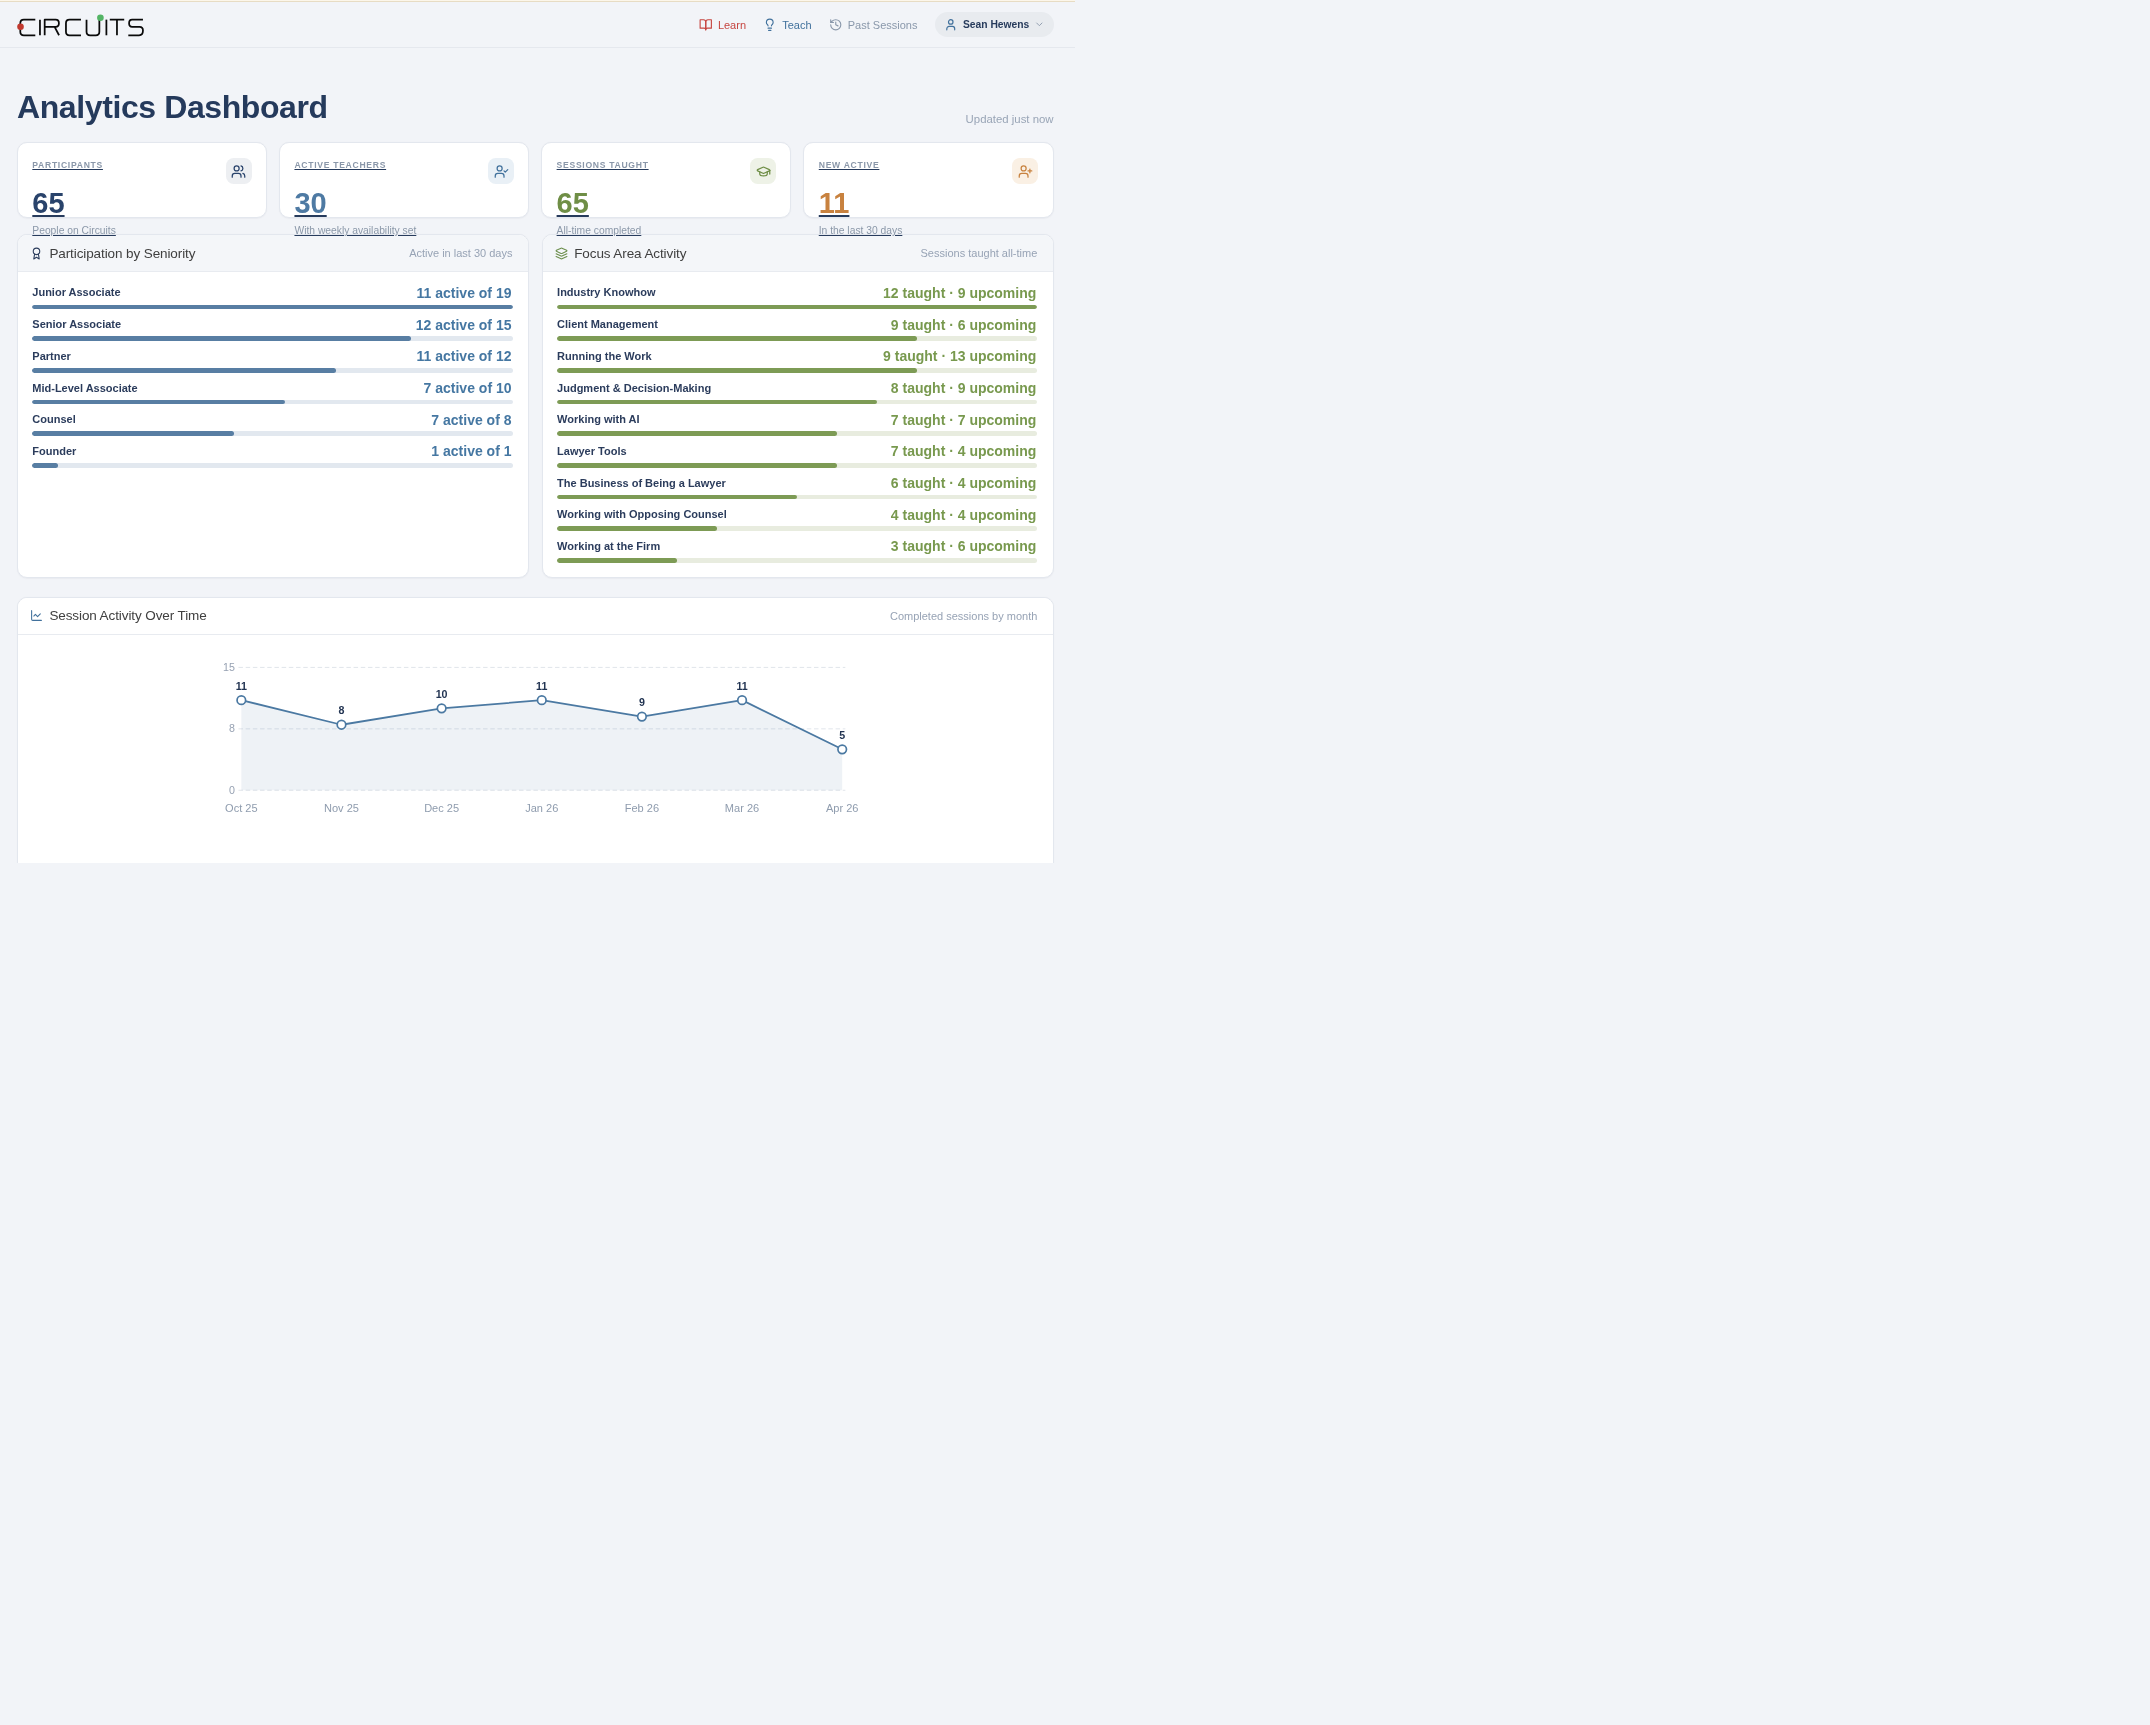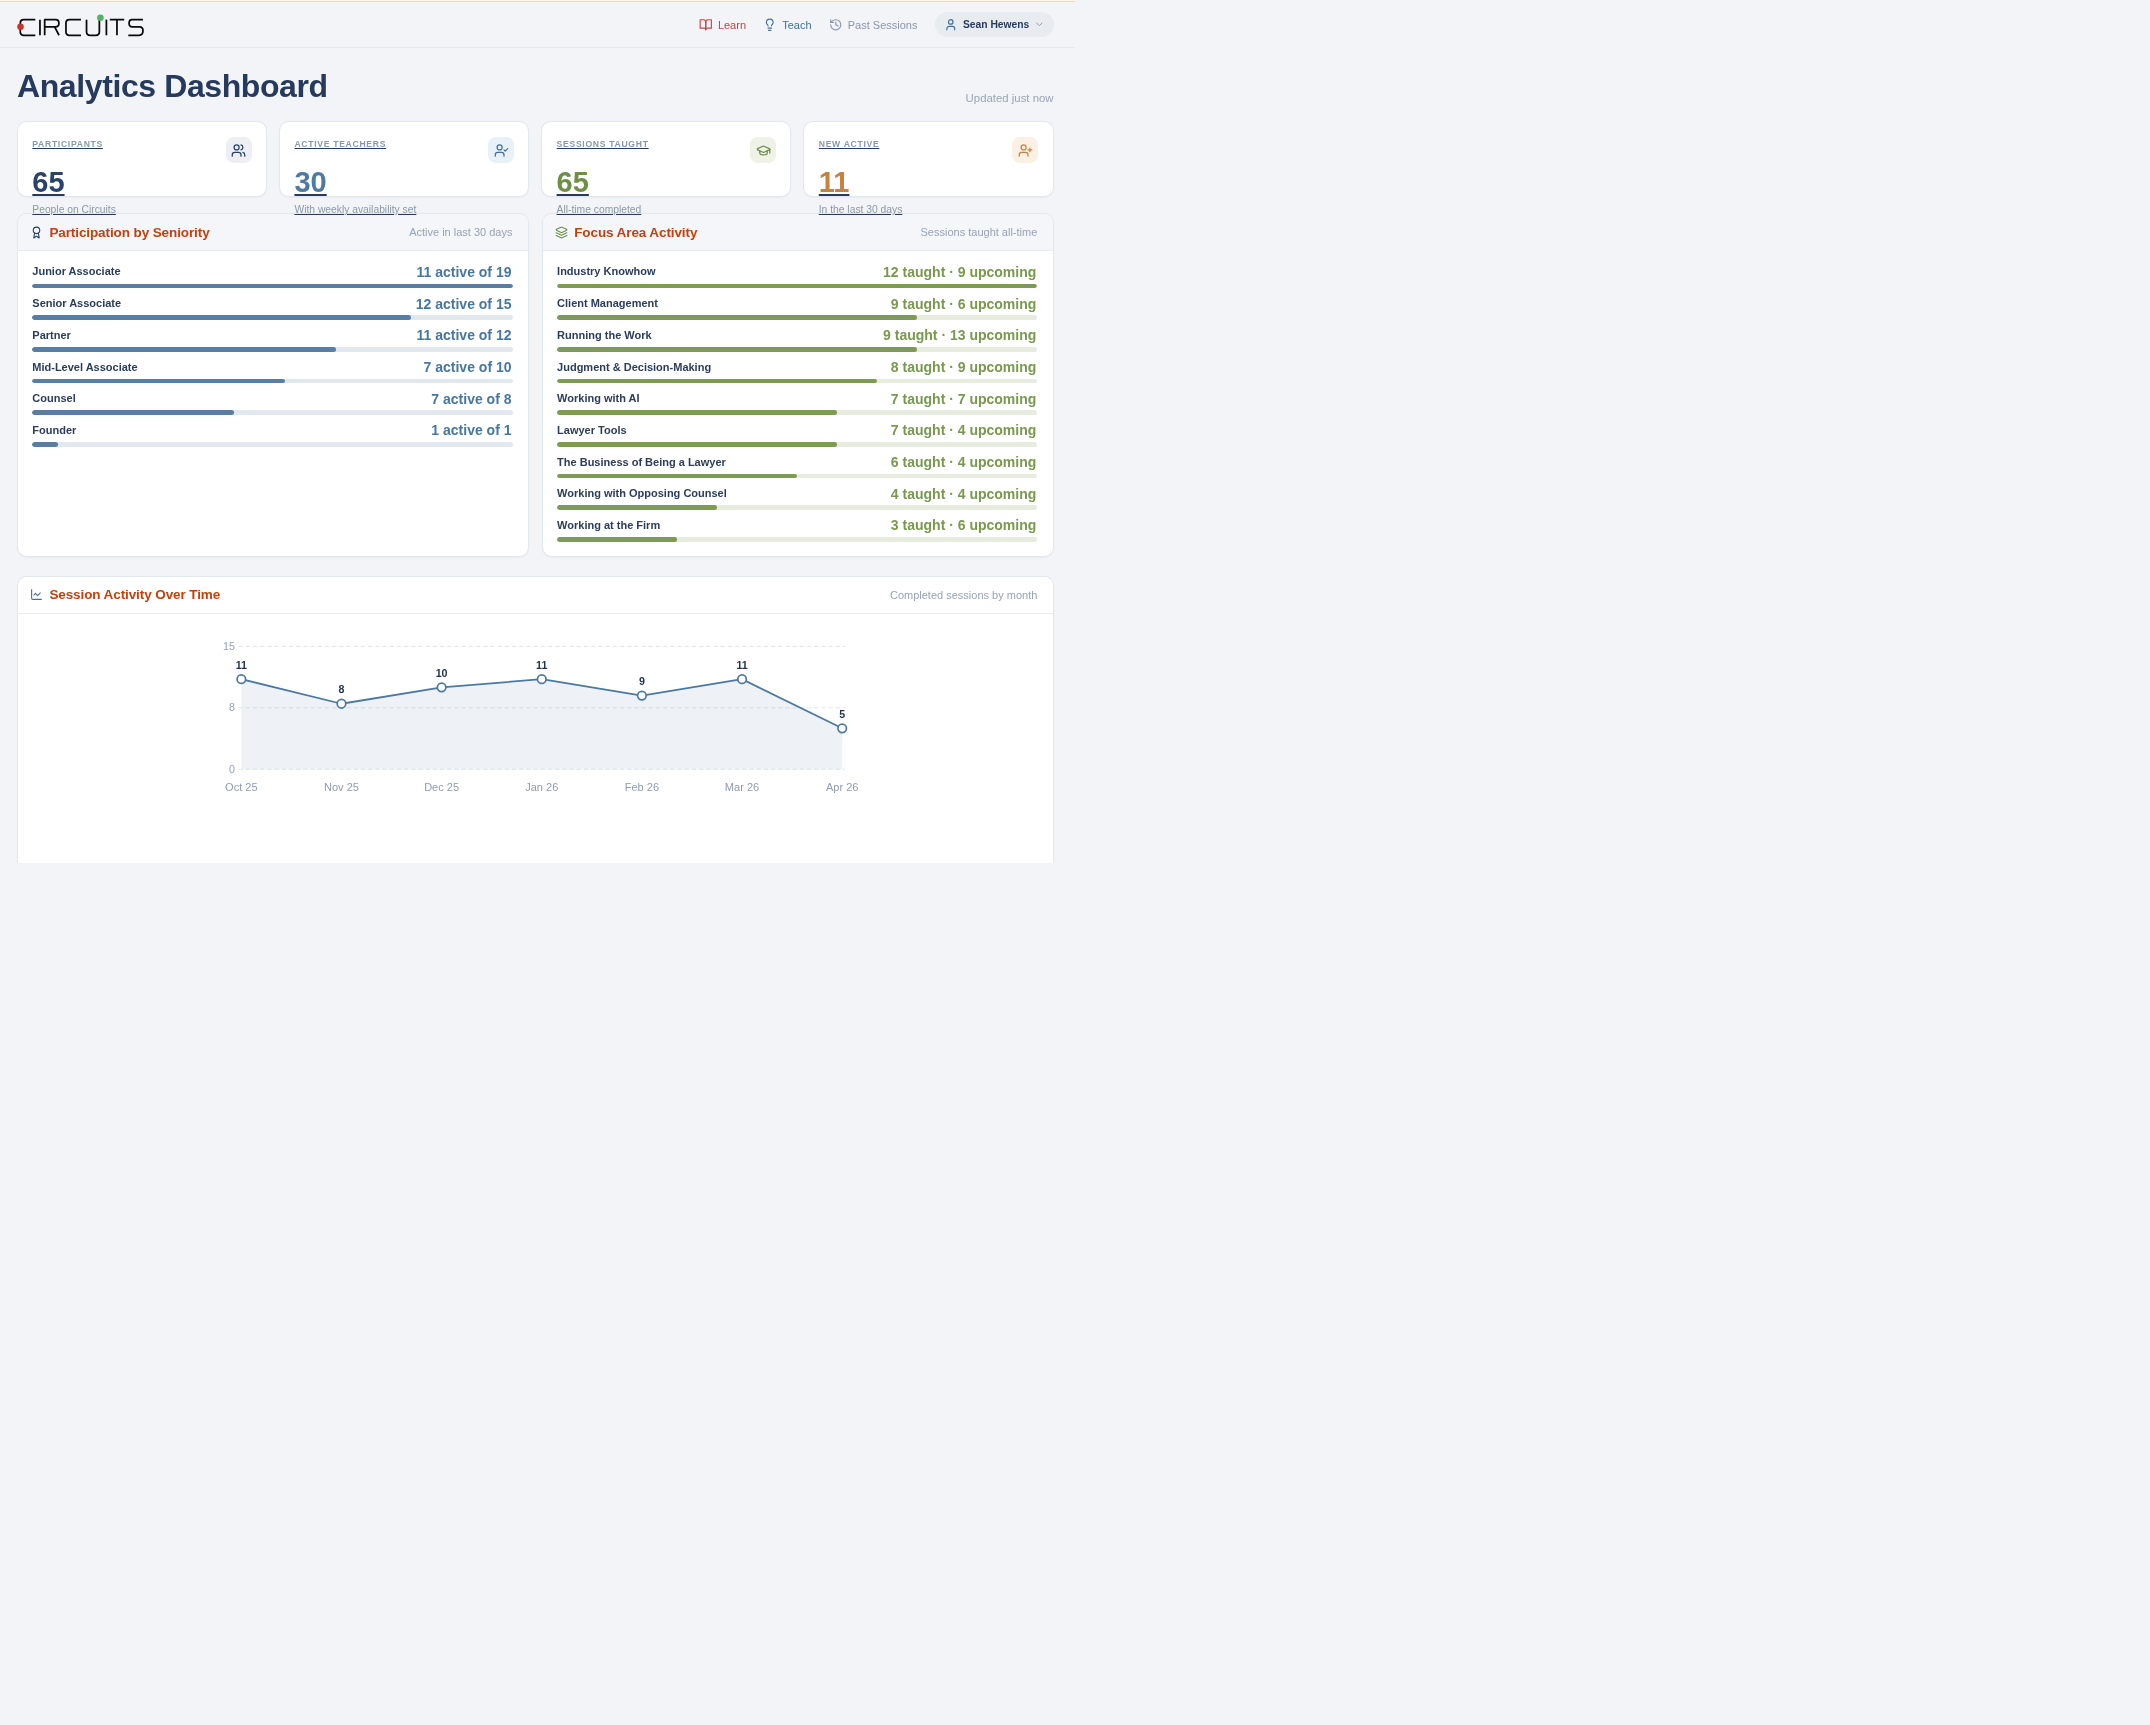--- a/index.html
+++ b/index.html
@@ -9,36 +9,36 @@
 .nav { height:46px; display:flex; align-items:center; padding:0 21.4px 0 17px; border-bottom:0.7px solid #e5e8ee; }
 .nav-right { margin-left:auto; display:flex; align-items:center; gap:17px; }
 .nav-item { display:flex; align-items:center; gap:5.7px; font-size:11px; font-weight:500; }
 .nav-item svg { display:block; }
 .ni-learn { color:#c64540; }
 .ni-teach { color:#41719c; }
 .ni-past { color:#8a98ab; }
 .pill { margin-left:0.7px; display:flex; align-items:center; gap:5px; background:#e8ebef; border-radius:712px; height:25px; padding:0 8.6px 0 9.3px; }
 .pill .name { font-size:10.3px; font-weight:700; color:#273b5c; }
 main { padding:0 21.4px 0 17px; }
-.titlerow { display:flex; align-items:flex-end; justify-content:space-between; margin-top:15px; height:36px; }
+.titlerow { display:flex; align-items:flex-end; justify-content:space-between; margin-top:36px; height:36px; }
 h1 { font-size:32px; font-weight:800; color:#253a5c; letter-spacing:-0.4px; line-height:36px; position:relative; top:5.3px; }
 .updated { font-size:11.4px; color:#99a5b6; margin-bottom:1.4px; position:relative; top:6.4px; }
 .cards { display:grid; grid-template-columns:repeat(4,1fr); gap:12px; margin-top:22px; }
 .card { background:#fff; border:0.7px solid #e3e7ee; border-radius:10px; height:76px; padding:14.3px 14.3px; position:relative; box-shadow:0 0.7px 1.4px rgba(20,30,50,0.04);text-decoration:underline; }
 .card .label { font-size:8.6px; font-weight:700; letter-spacing:0.7px; color:#8a97a9; margin-top:2.9px; }
 .card .num { font-size:29px; font-weight:800; margin-top:17px; letter-spacing:0; }
 .card .sub { font-size:10.3px; color:#8b98a9; margin-top:5px; }
 .iconbox { position:absolute; top:15px; right:14.3px; width:26px; height:26px; border-radius:7.8px; display:flex; align-items:center; justify-content:center; }
 .num.navy { color:#29436b; } .num.blue { color:#4e7aa3; } .num.green { color:#6f8e46; } .num.orange { color:#c8823f; }
 .panels { display:grid; grid-template-columns:1fr 1fr; gap:13px; margin-top:16.4px; }
 .panel { background:#fff; border:0.7px solid #e3e7ee; border-radius:10px; box-shadow:0 0.7px 1.4px rgba(20,30,50,0.04); overflow:hidden; }
 .phead { height:37px; display:flex; align-items:center; padding:0 15.3px 0 12px; border-bottom:0.7px solid #e8ebf0; background:#f4f6f9; }
 .phead.white { background:#fff; }
 .phead svg { margin-right:6.4px; }
-.phead .ptitle { font-size:13.5px; font-weight:700; color:#c2410c; letter-spacing:-0.1px; }
+.phead .ptitle { font-size:13.5px; font-weight:400; color:#404040; letter-spacing:-0.1px; }
 .phead .pright { margin-left:auto; font-size:11px; color:#97a3b5; }
 .pbody { padding:13px 15.3px 14.7px 14.3px; }
 .row { margin-bottom:8px; } .row:last-child { margin-bottom:0; }
 .row .rline { position:relative; height:14.3px; line-height:14.3px; margin-bottom:4.8px; }
 .row .rlabel { position:absolute; left:0; top:0; font-size:11px; font-weight:600; color:#2b3c5c; }
 .row .rval { position:absolute; right:1px; top:0.4px; font-size:14px; font-weight:700; }
 .rval.blue { color:#4577a2; }
 .rval.green { color:#78994e; }
 .track { height:4.6px; border-radius:2.5px; background:#e2e8ef; overflow:hidden; }
 .track.green { background:#e8ecdf; }

